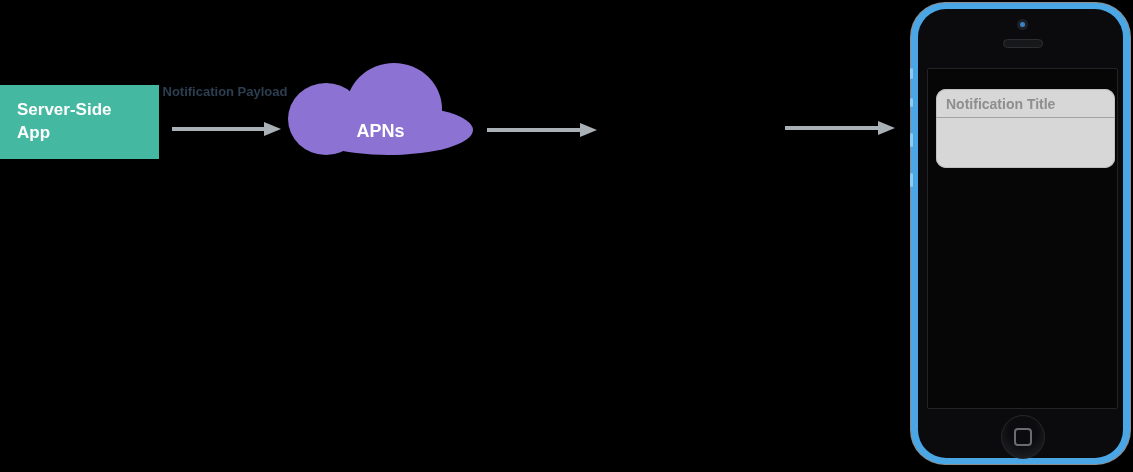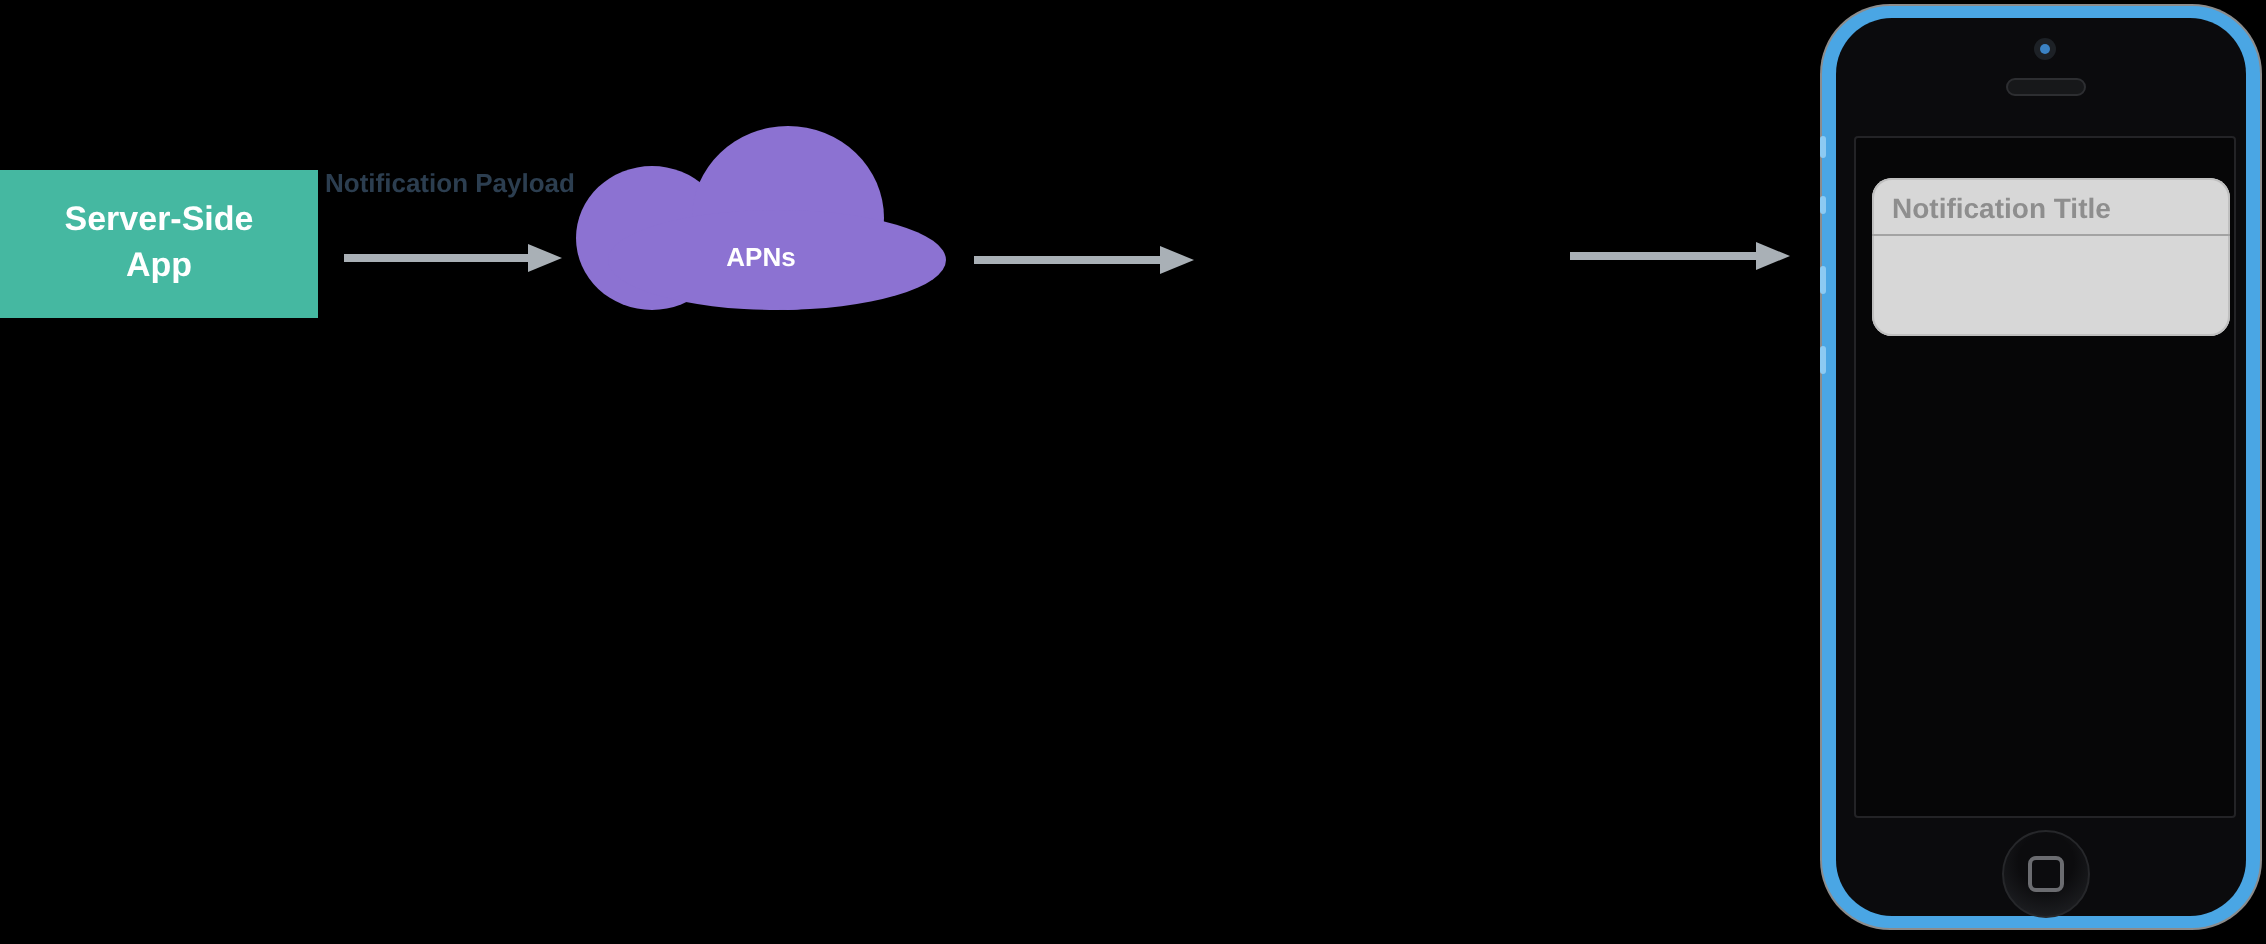--- a/index.html
+++ b/index.html
@@ -3,21 +3,21 @@
 <meta charset="utf-8">
 <style>
   html,body{margin:0;padding:0;background:#000;}
   .stage{
     position:relative;width:1133px;height:472px;background:#000;
     font-family:"Liberation Sans",sans-serif;overflow:hidden;
   }
   
   .node{
     position:absolute;display:flex;align-items:center;justify-content:center;
-    color:#fff;font-weight:bold;font-size:17px;text-align:center;line-height:1.35;
+    color:#fff;font-weight:bold;font-size:17px;line-height:1.35;
   }
   .node .inner{display:block;width:125px;}
   .node-server{left:0;top:85px;width:159px;height:74px;background:var(--server_bg);}
   .node-service{left:604px;top:81px;width:158px;height:73px;background:var(--service_bg);}
 
   
   .edge-label{
     position:absolute;width:130px;text-align:center;font-weight:bold;
     font-size:13px;line-height:1.3;color:var(--edge_label);
   }
@@ -36,21 +36,21 @@
   .arrow-3{left:785px;top:126px;width:93px;}
 
   
   .cloud{position:absolute;left:288px;top:63px;width:185px;height:92px;}
   .cloud .puff{position:absolute;background:var(--apns_bg);border-radius:50%;}
   .puff-left{left:0;top:20px;width:76px;height:72px;}
   .puff-right{left:58px;top:0;width:96px;height:92px;}
   .puff-base{left:16px;top:42px;width:169px;height:50px;border-radius:25px;}
   .cloud-label{
     position:absolute;left:0;right:0;top:58px;text-align:center;
-    color:#fff;font-weight:bold;font-size:13px;
+    color:#fff;font-weight:bold;font-size:18px;
   }
 
   
   .phone{
     position:absolute;left:911px;top:3px;width:219px;height:461px;
     background:var(--phone_frame);border-radius:34px;
     box-shadow:0 0 0 1px rgba(255,255,255,0.55);
   }
   .phone-body{
     position:absolute;left:7px;top:6px;right:7px;bottom:6px;

